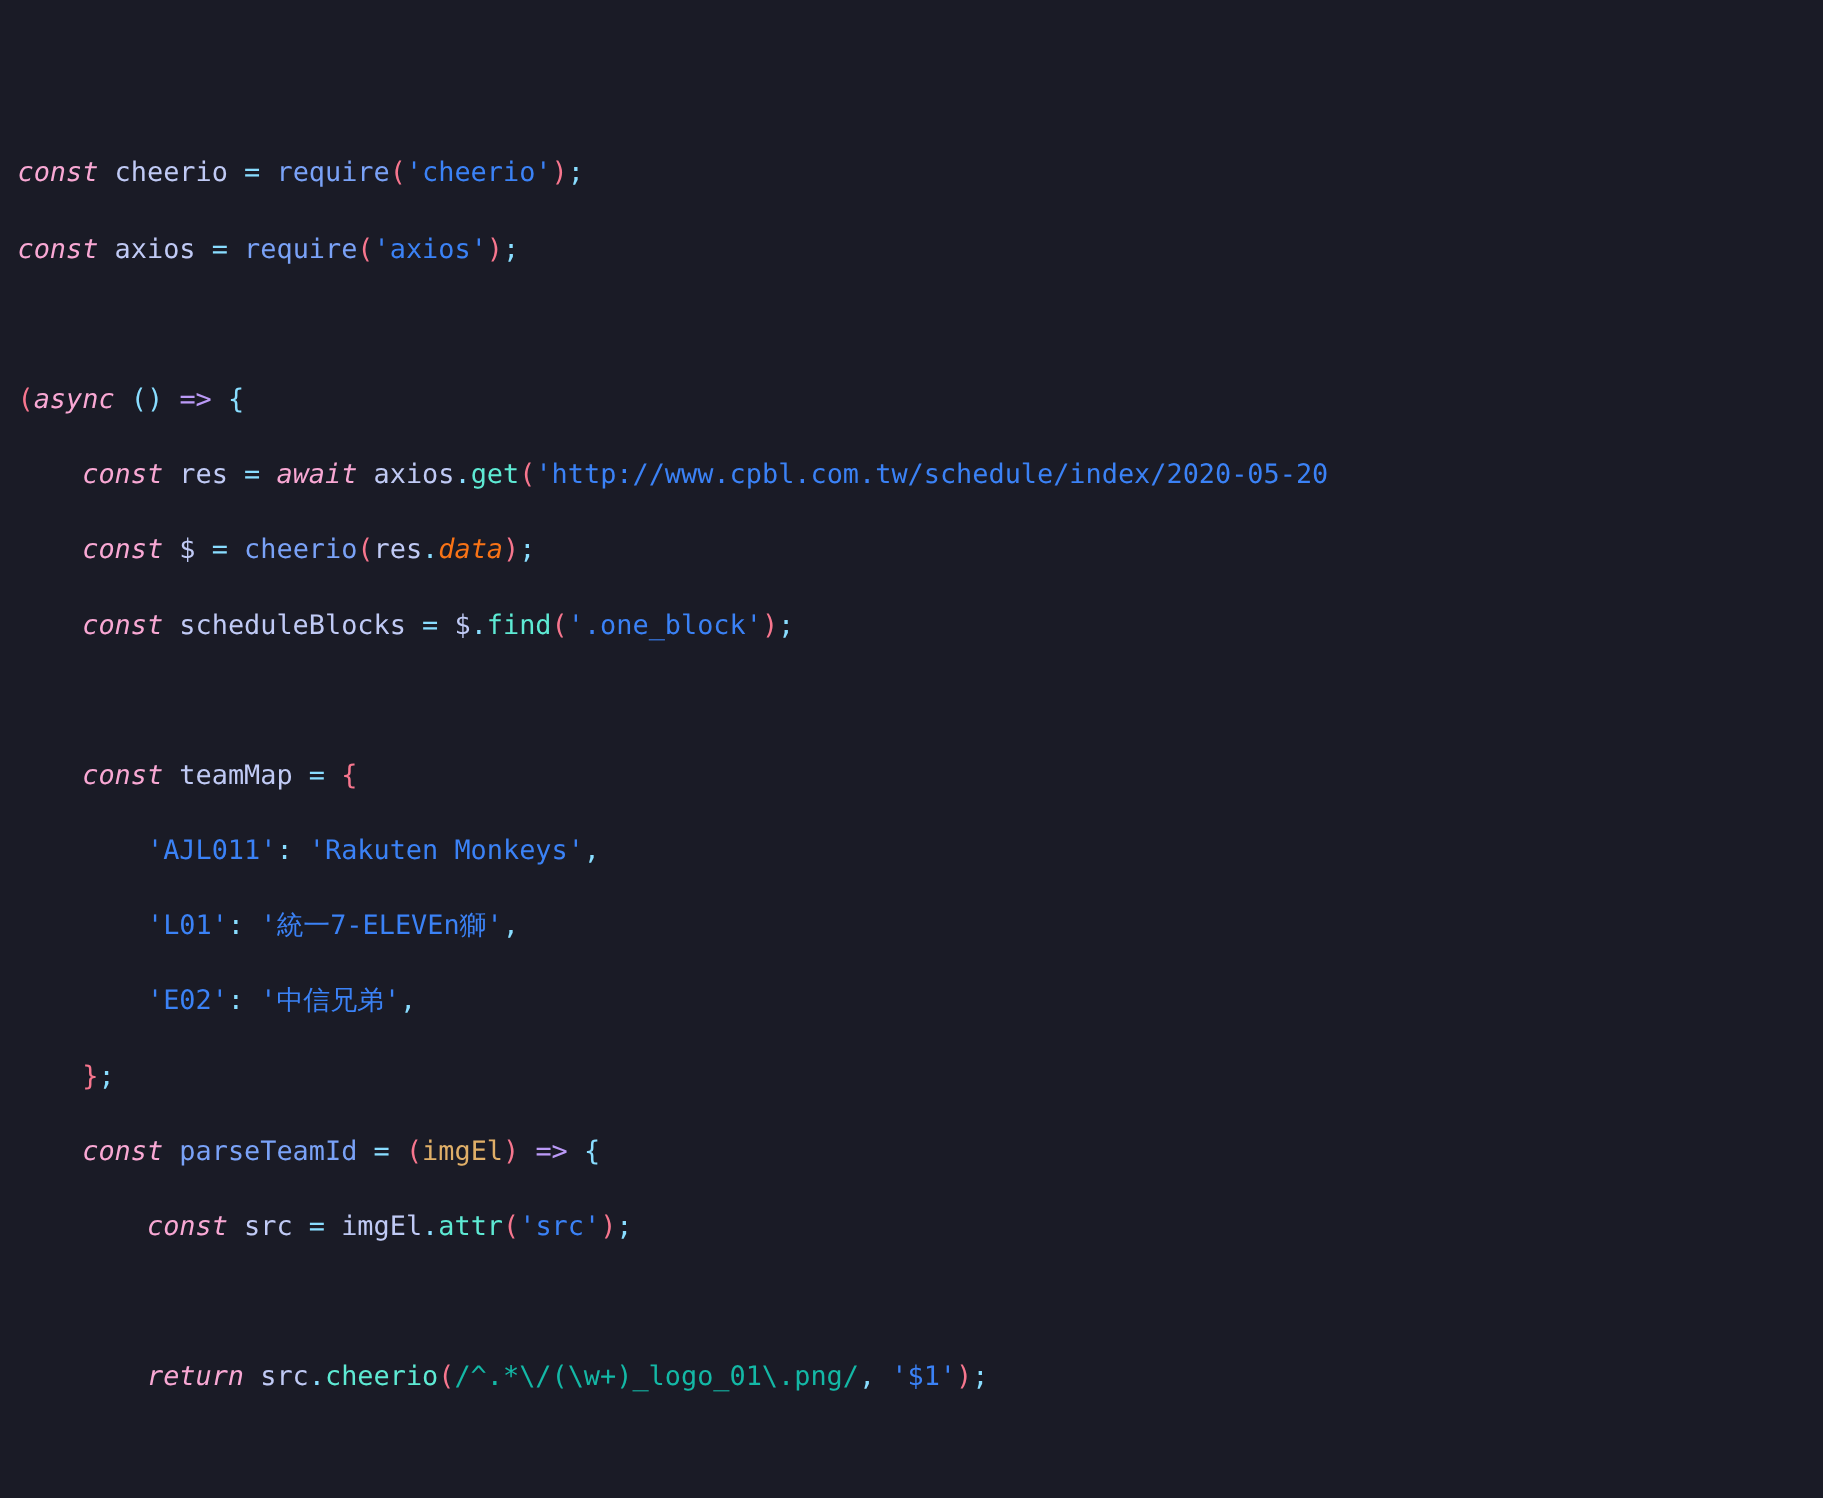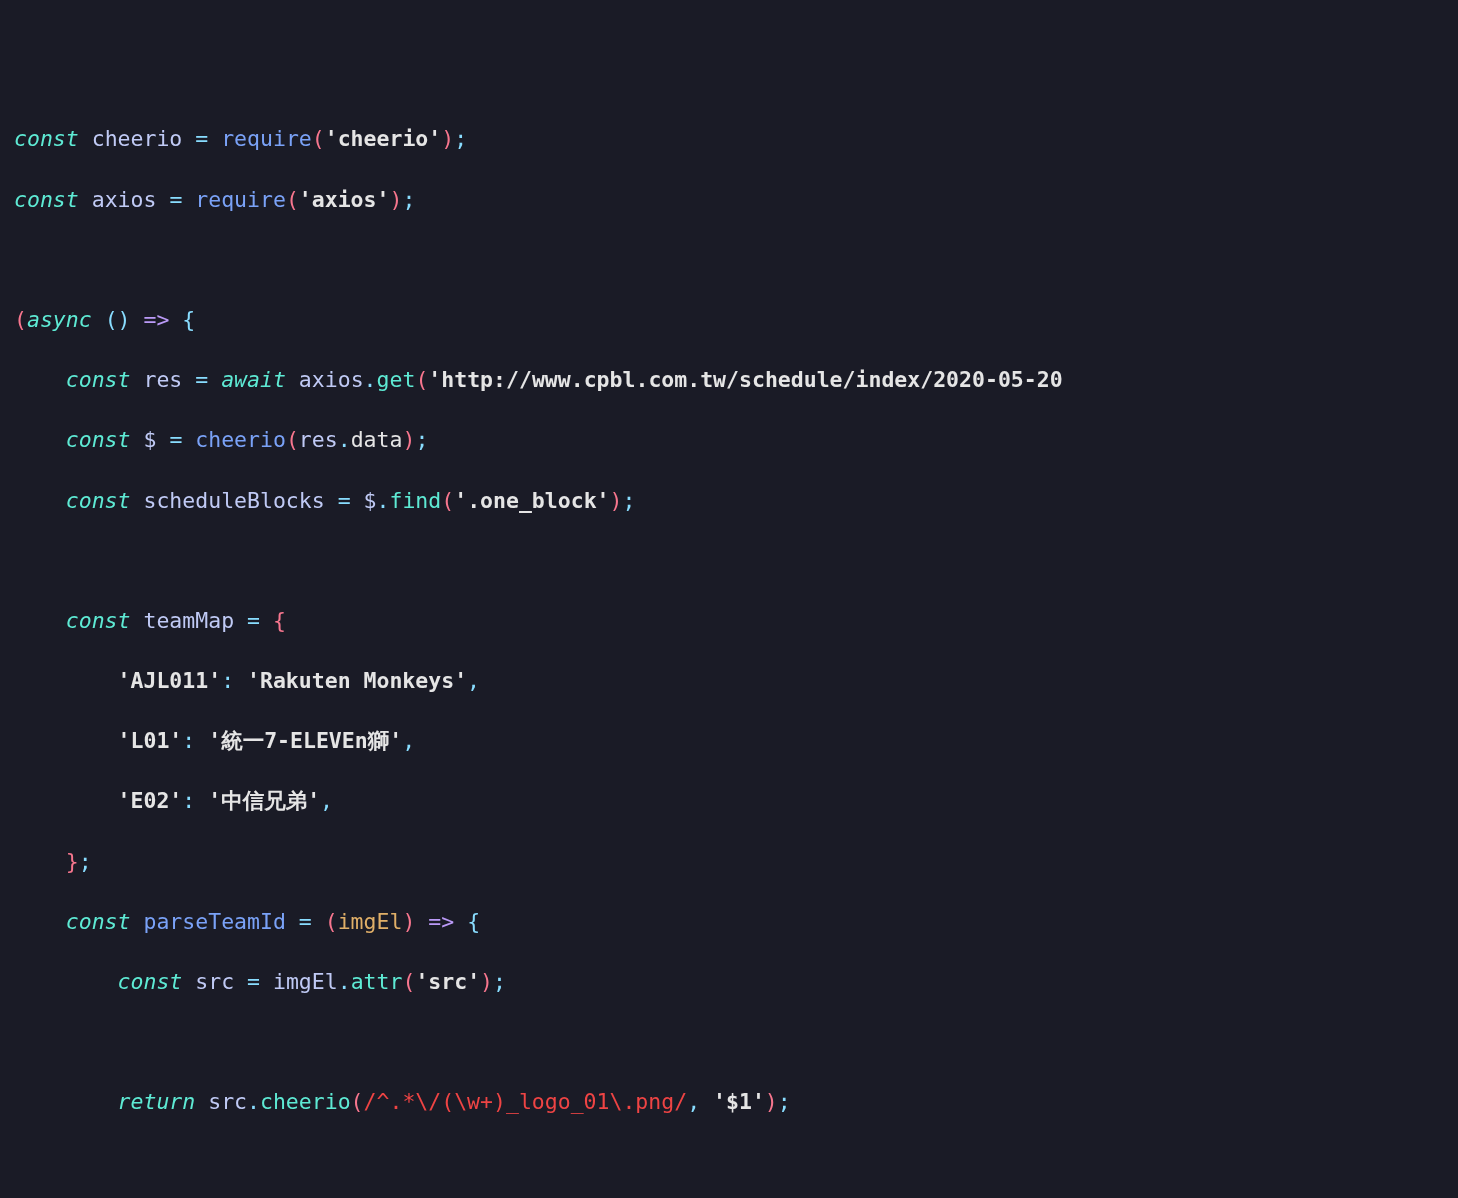--- a/index.html
+++ b/index.html
@@ -14,34 +14,34 @@
       line-height: 1.4;
       padding: 4px 14px;
       color: #c0caf5;
       white-space: pre;
       overflow-x: hidden;
     }
     .line {
       display: block;
       white-space: pre;
     }
-    .kw { color: #5eead4; font-style: italic; text-align: right; }
+    .kw { color: #f9a8d4; font-style: italic; text-align: right; }
     .var { color: #c0caf5; }
     .fn-call { color: #7aa2f7; margin-top: 11px; }
     .paren { color: #f7768e; }
     .paren2 { color: #89ddff; }
-    .str { color: #e5e5e5; font-weight: bold; }
+    .str { color: #3b82f6; }
     .comma { color: #89ddff; }
     .semi { color: #89ddff; }
     .eq { color: #89ddff; }
     .param { color: #e0af68; }
     .arrow { color: #bb9af7; font-style: italic; }
     .dot { color: #89ddff; }
-    .prop { color: #e5e5e5; }
-    .regex { color: #ef4444; }
+    .prop { color: #f97316; font-style: italic; }
+    .regex { color: #14b8a6; }
     .method { color: #5eead4; }
   </style>
 </head>
 <body>
 
 
 
 <div><span class="line"><span class="kw">const</span> <span class="var">cheerio</span> <span class="eq">=</span> <span class="fn-call">require</span><span class="paren">(</span><span class="str">'cheerio'</span><span class="paren">)</span><span class="semi">;</span></span>
 <span class="line"><span class="kw">const</span> <span class="var">axios</span> <span class="eq">=</span> <span class="fn-call">require</span><span class="paren">(</span><span class="str">'axios'</span><span class="paren">)</span><span class="semi">;</span></span>
 <span class="line"> </span>

